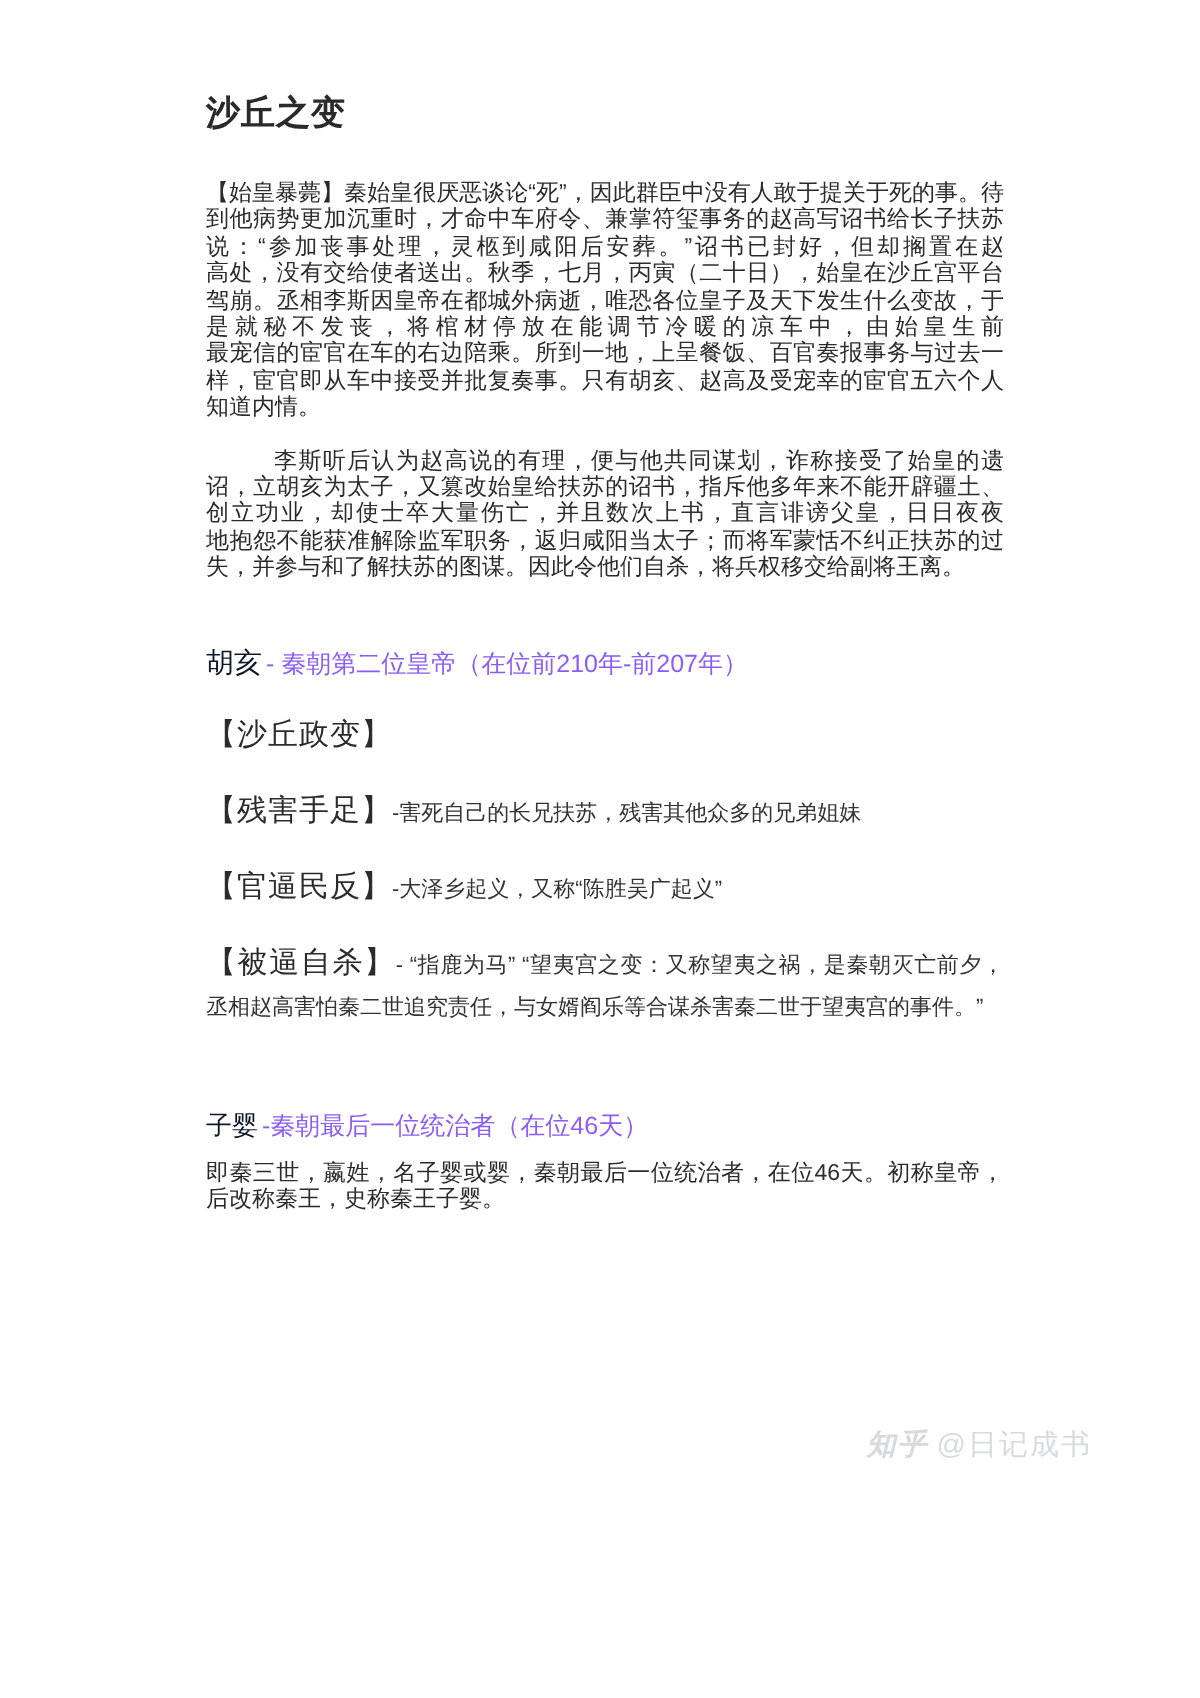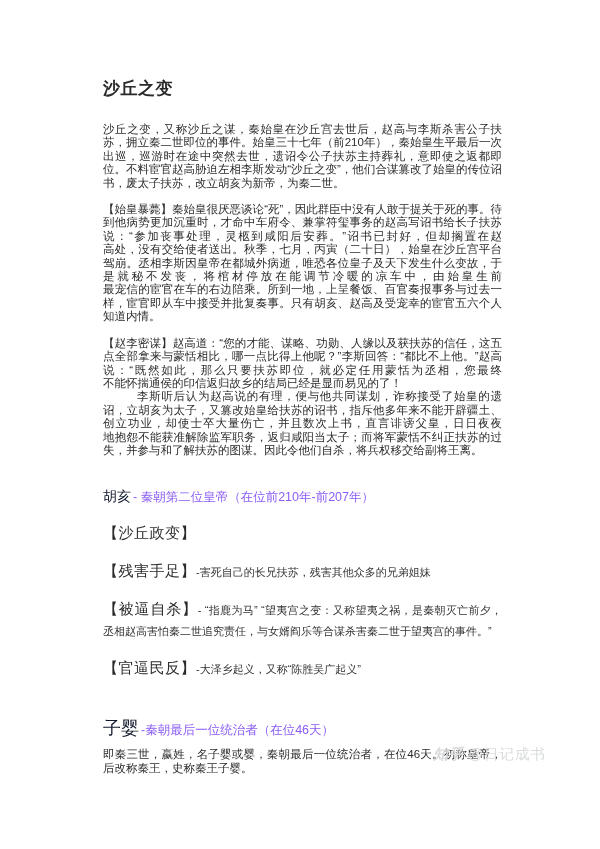--- a/index.html
+++ b/index.html
@@ -3,21 +3,20 @@
 <meta charset="utf-8">
 <style>
   html,body{margin:0;padding:0;background:#ffffff;}
   .page{
     position:relative;
     width:600px;height:748px;
     background:#ffffff;
     overflow:hidden;
     font-family:"Liberation Sans","DejaVu Sans",sans-serif;
     color:#262626;
-    margin-top:32px;
   }
   .content{
     position:absolute;
     left:103px;top:45px;
     width:399px;
   }
   .title{
     font-size:17px;
     font-weight:bold;
     color:#2a2a2a;
@@ -34,21 +33,21 @@
   }
   .para.tight{margin-bottom:0;}
   .para.indented{text-indent:34px;}
   .person-header{margin:30px 0 0 0;line-height:18px;}
   .person-header.ziying{margin-top:40px;}
   .person-name{
     font-size:14px;
     font-weight:normal;
     color:#0f172a;
   }
-  .person-name.small{font-size:18px;}
+  .person-name.small{font-size:13px;}
   .person-subtitle{
     font-size:12.5px;
     color:#8b5cf6;
     margin-left:2px;
   }
   .feature{
     margin:17px 0 0 0;
     line-height:19px;
     text-align:justify;
   }
@@ -77,48 +76,46 @@
   .watermark .brand{font-weight:bold;margin-right:4px;font-style:italic;}
 </style>
 </head>
 <body>
 
 <div class="page">
   <div class="content">
 
     <h1 class="title">沙丘之变</h1>
 
-    <p class="para">沙丘之变，又称沙丘之谋，秦始皇在沙丘宫去世后，赵高与李斯杀害公子扶苏，拥立秦二世即位的事件。始皇三十七年（前210年），秦始皇生平最后一次出巡，巡游时在途中突然去世，遗诏令公子扶苏主持葬礼，意即使之返都即位。不料宦官赵高胁迫左相李斯发动“沙丘之变”，他们合谋篡改了始皇的传位诏书，废太子扶苏，改立胡亥为新帝，为秦二世。</p>
 
     <p class="para">【始皇暴薨】秦始皇很厌恶谈论“死”，因此群臣中没有人敢于提关于死的事。待到他病势更加沉重时，才命中车府令、兼掌符玺事务的赵高写诏书给长子扶苏说：“参加丧事处理，灵柩到咸阳后安葬。”诏书已封好，但却搁置在赵　　　　　　　　高处，没有交给使者送出。秋季，七月，丙寅（二十日），始皇在沙丘宫平台驾崩。丞相李斯因皇帝在都城外病逝，唯恐各位皇子及天下发生什么变故，于是就秘不发丧，将棺材停放在能调节冷暖的凉车中，由始皇生前　　　　　　　　　　最宠信的宦官在车的右边陪乘。所到一地，上呈餐饭、百官奏报事务与过去一样，宦官即从车中接受并批复奏事。只有胡亥、赵高及受宠幸的宦官五六个人知道内情。</p>
 
-    <p class="para tight">【赵李密谋】赵高道：“您的才能、谋略、功勋、人缘以及获扶苏的信任，这五点全部拿来与蒙恬相比，哪一点比得上他呢？”李斯回答：“都比不上他。”赵高说：“既然如此，那么只要扶苏即位，就必定任用蒙恬为丞相，您最终　　　　　　　不能怀揣通侯的印信返归故乡的结局已经是显而易见的了！</p>
 
     <p class="para indented">李斯听后认为赵高说的有理，便与他共同谋划，诈称接受了始皇的遗诏，立胡亥为太子，又篡改始皇给扶苏的诏书，指斥他多年来不能开辟疆土、创立功业，却使士卒大量伤亡，并且数次上书，直言诽谤父皇，日日夜夜　　　　　　　　地抱怨不能获准解除监军职务，返归咸阳当太子；而将军蒙恬不纠正扶苏的过失，并参与和了解扶苏的图谋。因此令他们自杀，将兵权移交给副将王离。</p>
 
 
     <div class="person-header">
       <span class="person-name">胡亥</span><span class="person-subtitle">- 秦朝第二位皇帝（在位前210年-前207年）</span>
     </div>
 
     <p class="feature">
       <span class="feature-label">【沙丘政变】</span><span class="feature-desc"></span>
     </p>
 
     <p class="feature">
       <span class="feature-label">【残害手足】</span><span class="feature-desc">-害死自己的长兄扶苏，残害其他众多的兄弟姐妹</span>
     </p>
 
 
     <p class="feature">
-      <span class="feature-label">【被逼自杀】</span><span class="feature-desc">- “指鹿为马” “望夷宫之变：又称望夷之祸，是秦朝灭亡前夕，丞相赵高害怕秦二世追究责任，与女婿阎乐等合谋杀害秦二世于望夷宫的事件。”</span>
+      <span class="feature-label">【官逼民反】</span><span class="feature-desc">-大泽乡起义，又称“陈胜吴广起义”</span>
     </p>
 
     <p class="feature">
-      <span class="feature-label">【官逼民反】</span><span class="feature-desc">-大泽乡起义，又称“陈胜吴广起义”</span>
+      <span class="feature-label">【被逼自杀】</span><span class="feature-desc">- “指鹿为马” “望夷宫之变：又称望夷之祸，是秦朝灭亡前夕，丞相赵高害怕秦二世追究责任，与女婿阎乐等合谋杀害秦二世于望夷宫的事件。”</span>
     </p>
 
     <div class="person-header ziying">
       <span class="person-name small">子婴</span><span class="person-subtitle">-秦朝最后一位统治者（在位46天）</span>
     </div>
 
     <p class="para ziying-body">即秦三世，嬴姓，名子婴或婴，秦朝最后一位统治者，在位46天。初称皇帝，后改称秦王，史称秦王子婴。</p>
 
   </div>
 

